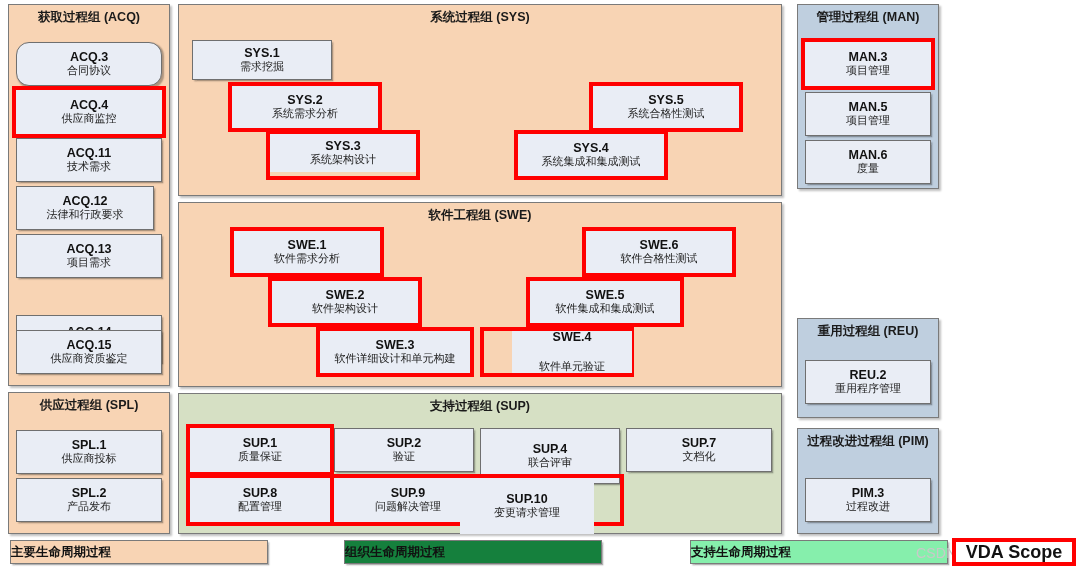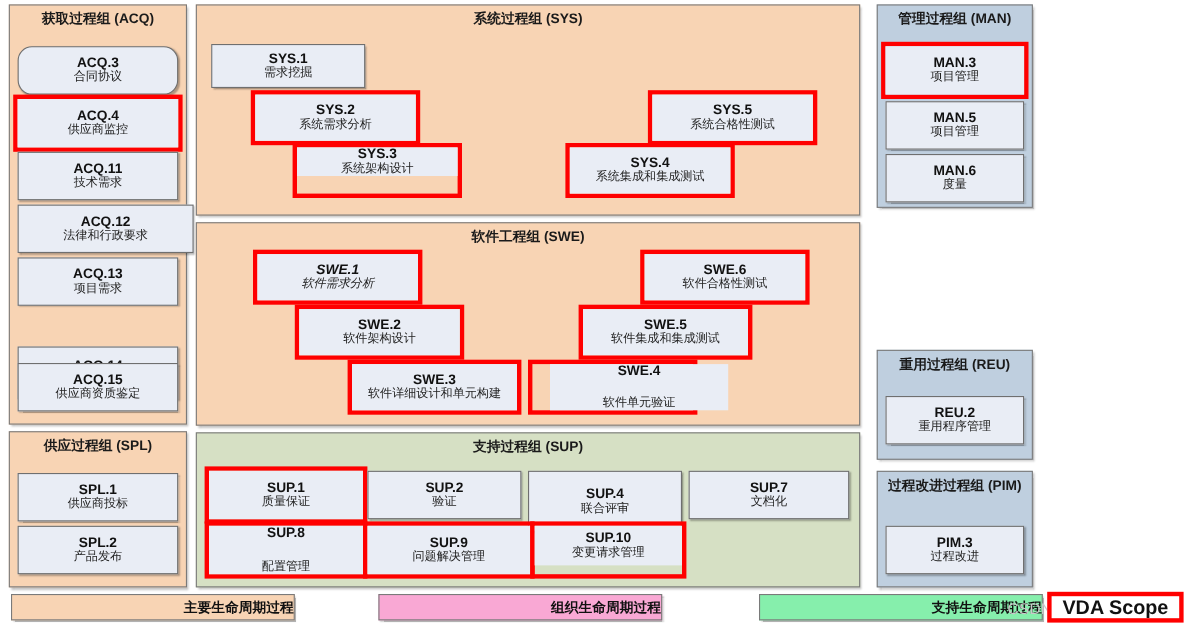--- a/index.html
+++ b/index.html
@@ -87,27 +87,27 @@
   }
 
   
   .legend {
     position: absolute;
     box-sizing: border-box;
     border: 1px solid #7a7a7a;
     box-shadow: 1.5px 1.5px 1.5px rgba(0,0,0,0.30);
     display: flex;
     align-items: center;
-    justify-content: flex-end;
+    justify-content: flex-start;
     font-size: 12.5px;
     font-weight: bold;
     color: #111111;
   }
   .legend.orange { background: #f8d4b4; }
-  .legend.blue   { background: #f9a8d4; }
+  .legend.blue   { background: #15803d; }
   .legend.green  { background: #86efac; }
 
   
   #vda-scope {
     position: absolute;
     box-sizing: border-box;
     border: 4px solid #ff0000;
     background: #ffffff;
     display: flex;
     align-items: center;
@@ -144,21 +144,21 @@
     </div>
     <div class="pbox hl" style="left: 16px; top: 90px; width: 146px; height: 44px; z-index: 11;">
       <div class="pid">ACQ.4</div>
       <div class="pname">供应商监控</div>
     </div>
     <div class="hlframe" style="left: 12px; top: 86px; width: 154px; height: 52px; z-index: 10;"></div>
     <div class="pbox" style="left: 16px; top: 138px; width: 146px; height: 44px; z-index: 12;">
       <div class="pid">ACQ.11</div>
       <div class="pname">技术需求</div>
     </div>
-    <div class="pbox" style="left: 16px; top: 186px; width: 160px; height: 44px; z-index: 13;">
+    <div class="pbox" style="left: 16px; top: 186px; width: 138px; height: 44px; z-index: 13;">
       <div class="pid">ACQ.12</div>
       <div class="pname">法律和行政要求</div>
     </div>
     <div class="pbox" style="left: 16px; top: 234px; width: 146px; height: 44px; z-index: 14;">
       <div class="pid">ACQ.13</div>
       <div class="pname">项目需求</div>
     </div>
     <div class="pbox" style="left: 16px; top: 282px; width: 146px; height: 48px; z-index: 15; margin-top: 33px;">
       <div class="pid">ACQ.14</div>
       <div class="pname">提案要求</div>
@@ -183,39 +183,39 @@
     </div>
     <div class="pbox" style="left: 192px; top: 40px; width: 140px; height: 40px; z-index: 10;">
       <div class="pid">SYS.1</div>
       <div class="pname">需求挖掘</div>
     </div>
     <div class="pbox hl" style="left: 232px; top: 86px; width: 146px; height: 42px; z-index: 11; text-align: center;">
       <div class="pid">SYS.2</div>
       <div class="pname">系统需求分析</div>
     </div>
     <div class="hlframe" style="left: 228px; top: 82px; width: 154px; height: 50px; z-index: 10;"></div>
-    <div class="pbox hl" style="left: 270px; top: 134px; width: 146px; height: 26px; z-index: 12;">
+    <div class="pbox hl" style="left: 270px; top: 134px; width: 146px; height: 38px; z-index: 12;">
       <div class="pid">SYS.3</div>
       <div class="pname">系统架构设计</div>
     </div>
     <div class="hlframe" style="left: 266px; top: 130px; width: 154px; height: 50px; z-index: 11;"></div>
     <div class="pbox hl" style="left: 593px; top: 86px; width: 146px; height: 42px; z-index: 13;">
       <div class="pid">SYS.5</div>
       <div class="pname">系统合格性测试</div>
     </div>
     <div class="hlframe" style="left: 589px; top: 82px; width: 154px; height: 50px; z-index: 12;"></div>
     <div class="pbox hl" style="left: 518px; top: 134px; width: 146px; height: 42px; z-index: 14;">
       <div class="pid">SYS.4</div>
       <div class="pname">系统集成和集成测试</div>
     </div>
     <div class="hlframe" style="left: 514px; top: 130px; width: 154px; height: 50px; z-index: 13;"></div>
     <div class="group orange" style="left: 178px; top: 202px; width: 604px; height: 185px;">
       <div class="group-title">软件工程组 (SWE)</div>
     </div>
-    <div class="pbox hl" style="left: 234px; top: 231px; width: 146px; height: 42px; z-index: 10; font-style: italic;">
+    <div class="pbox hl" style="left: 234px; top: 231px; width: 146px; height: 42px; z-index: 10;">
       <div class="pid">SWE.1</div>
       <div class="pname">软件需求分析</div>
     </div>
     <div class="hlframe" style="left: 230px; top: 227px; width: 154px; height: 50px; z-index: 9;"></div>
     <div class="pbox hl" style="left: 272px; top: 281px; width: 146px; height: 42px; z-index: 11;">
       <div class="pid">SWE.2</div>
       <div class="pname">软件架构设计</div>
     </div>
     <div class="hlframe" style="left: 268px; top: 277px; width: 154px; height: 50px; z-index: 10;"></div>
     <div class="pbox hl" style="left: 320px; top: 331px; width: 150px; height: 42px; z-index: 12;">
@@ -226,21 +226,21 @@
     <div class="pbox hl" style="left: 586px; top: 231px; width: 146px; height: 42px; z-index: 13;">
       <div class="pid">SWE.6</div>
       <div class="pname">软件合格性测试</div>
     </div>
     <div class="hlframe" style="left: 582px; top: 227px; width: 154px; height: 50px; z-index: 12;"></div>
     <div class="pbox hl" style="left: 530px; top: 281px; width: 150px; height: 42px; z-index: 14;">
       <div class="pid">SWE.5</div>
       <div class="pname">软件集成和集成测试</div>
     </div>
     <div class="hlframe" style="left: 526px; top: 277px; width: 158px; height: 50px; z-index: 13;"></div>
-    <div class="pbox hl" style="left: 500px; top: 331px; width: 162px; height: 42px; z-index: 15; gap: 16px;">
+    <div class="pbox hl" style="left: 512px; top: 331px; width: 120px; height: 42px; z-index: 15; gap: 16px;">
       <div class="pid">SWE.4</div>
       <div class="pname">软件单元验证</div>
     </div>
     <div class="hlframe" style="left: 480px; top: 327px; width: 154px; height: 50px; z-index: 14;"></div>
     <div class="group green" style="left: 178px; top: 393px; width: 604px; height: 141px;">
       <div class="group-title">支持过程组 (SUP)</div>
     </div>
     <div class="pbox hl" style="left: 190px; top: 428px; width: 140px; height: 44px; z-index: 10;">
       <div class="pid">SUP.1</div>
       <div class="pname">质量保证</div>
@@ -251,31 +251,31 @@
       <div class="pname">验证</div>
     </div>
     <div class="pbox" style="left: 480px; top: 428px; width: 140px; height: 56px; z-index: 12;">
       <div class="pid">SUP.4</div>
       <div class="pname">联合评审</div>
     </div>
     <div class="pbox" style="left: 626px; top: 428px; width: 146px; height: 44px; z-index: 13;">
       <div class="pid">SUP.7</div>
       <div class="pname">文档化</div>
     </div>
-    <div class="pbox hl" style="left: 190px; top: 478px; width: 140px; height: 44px; z-index: 14; justify-content: space-between;">
+    <div class="pbox hl" style="left: 190px; top: 478px; width: 140px; height: 44px; z-index: 14;">
       <div class="pid">SUP.8</div>
       <div class="pname">配置管理</div>
     </div>
     <div class="hlframe" style="left: 186px; top: 474px; width: 148px; height: 52px; z-index: 13;"></div>
     <div class="pbox hl" style="left: 334px; top: 478px; width: 148px; height: 44px; z-index: 15;">
       <div class="pid">SUP.9</div>
       <div class="pname">问题解决管理</div>
     </div>
     <div class="hlframe" style="left: 330px; top: 474px; width: 156px; height: 52px; z-index: 14;"></div>
-    <div class="pbox hl" style="left: 486px; top: 478px; width: 134px; height: 36px; z-index: 16;">
+    <div class="pbox hl" style="left: 460px; top: 478px; width: 134px; height: 56px; z-index: 16;">
       <div class="pid">SUP.10</div>
       <div class="pname">变更请求管理</div>
     </div>
     <div class="hlframe" style="left: 482px; top: 474px; width: 142px; height: 52px; z-index: 15;"></div>
     <div class="group blue" style="left: 797px; top: 4px; width: 142px; height: 185px;">
       <div class="group-title">管理过程组 (MAN)</div>
     </div>
     <div class="pbox hl" style="left: 805px; top: 42px; width: 126px; height: 44px; z-index: 10;">
       <div class="pid">MAN.3</div>
       <div class="pname">项目管理</div>

